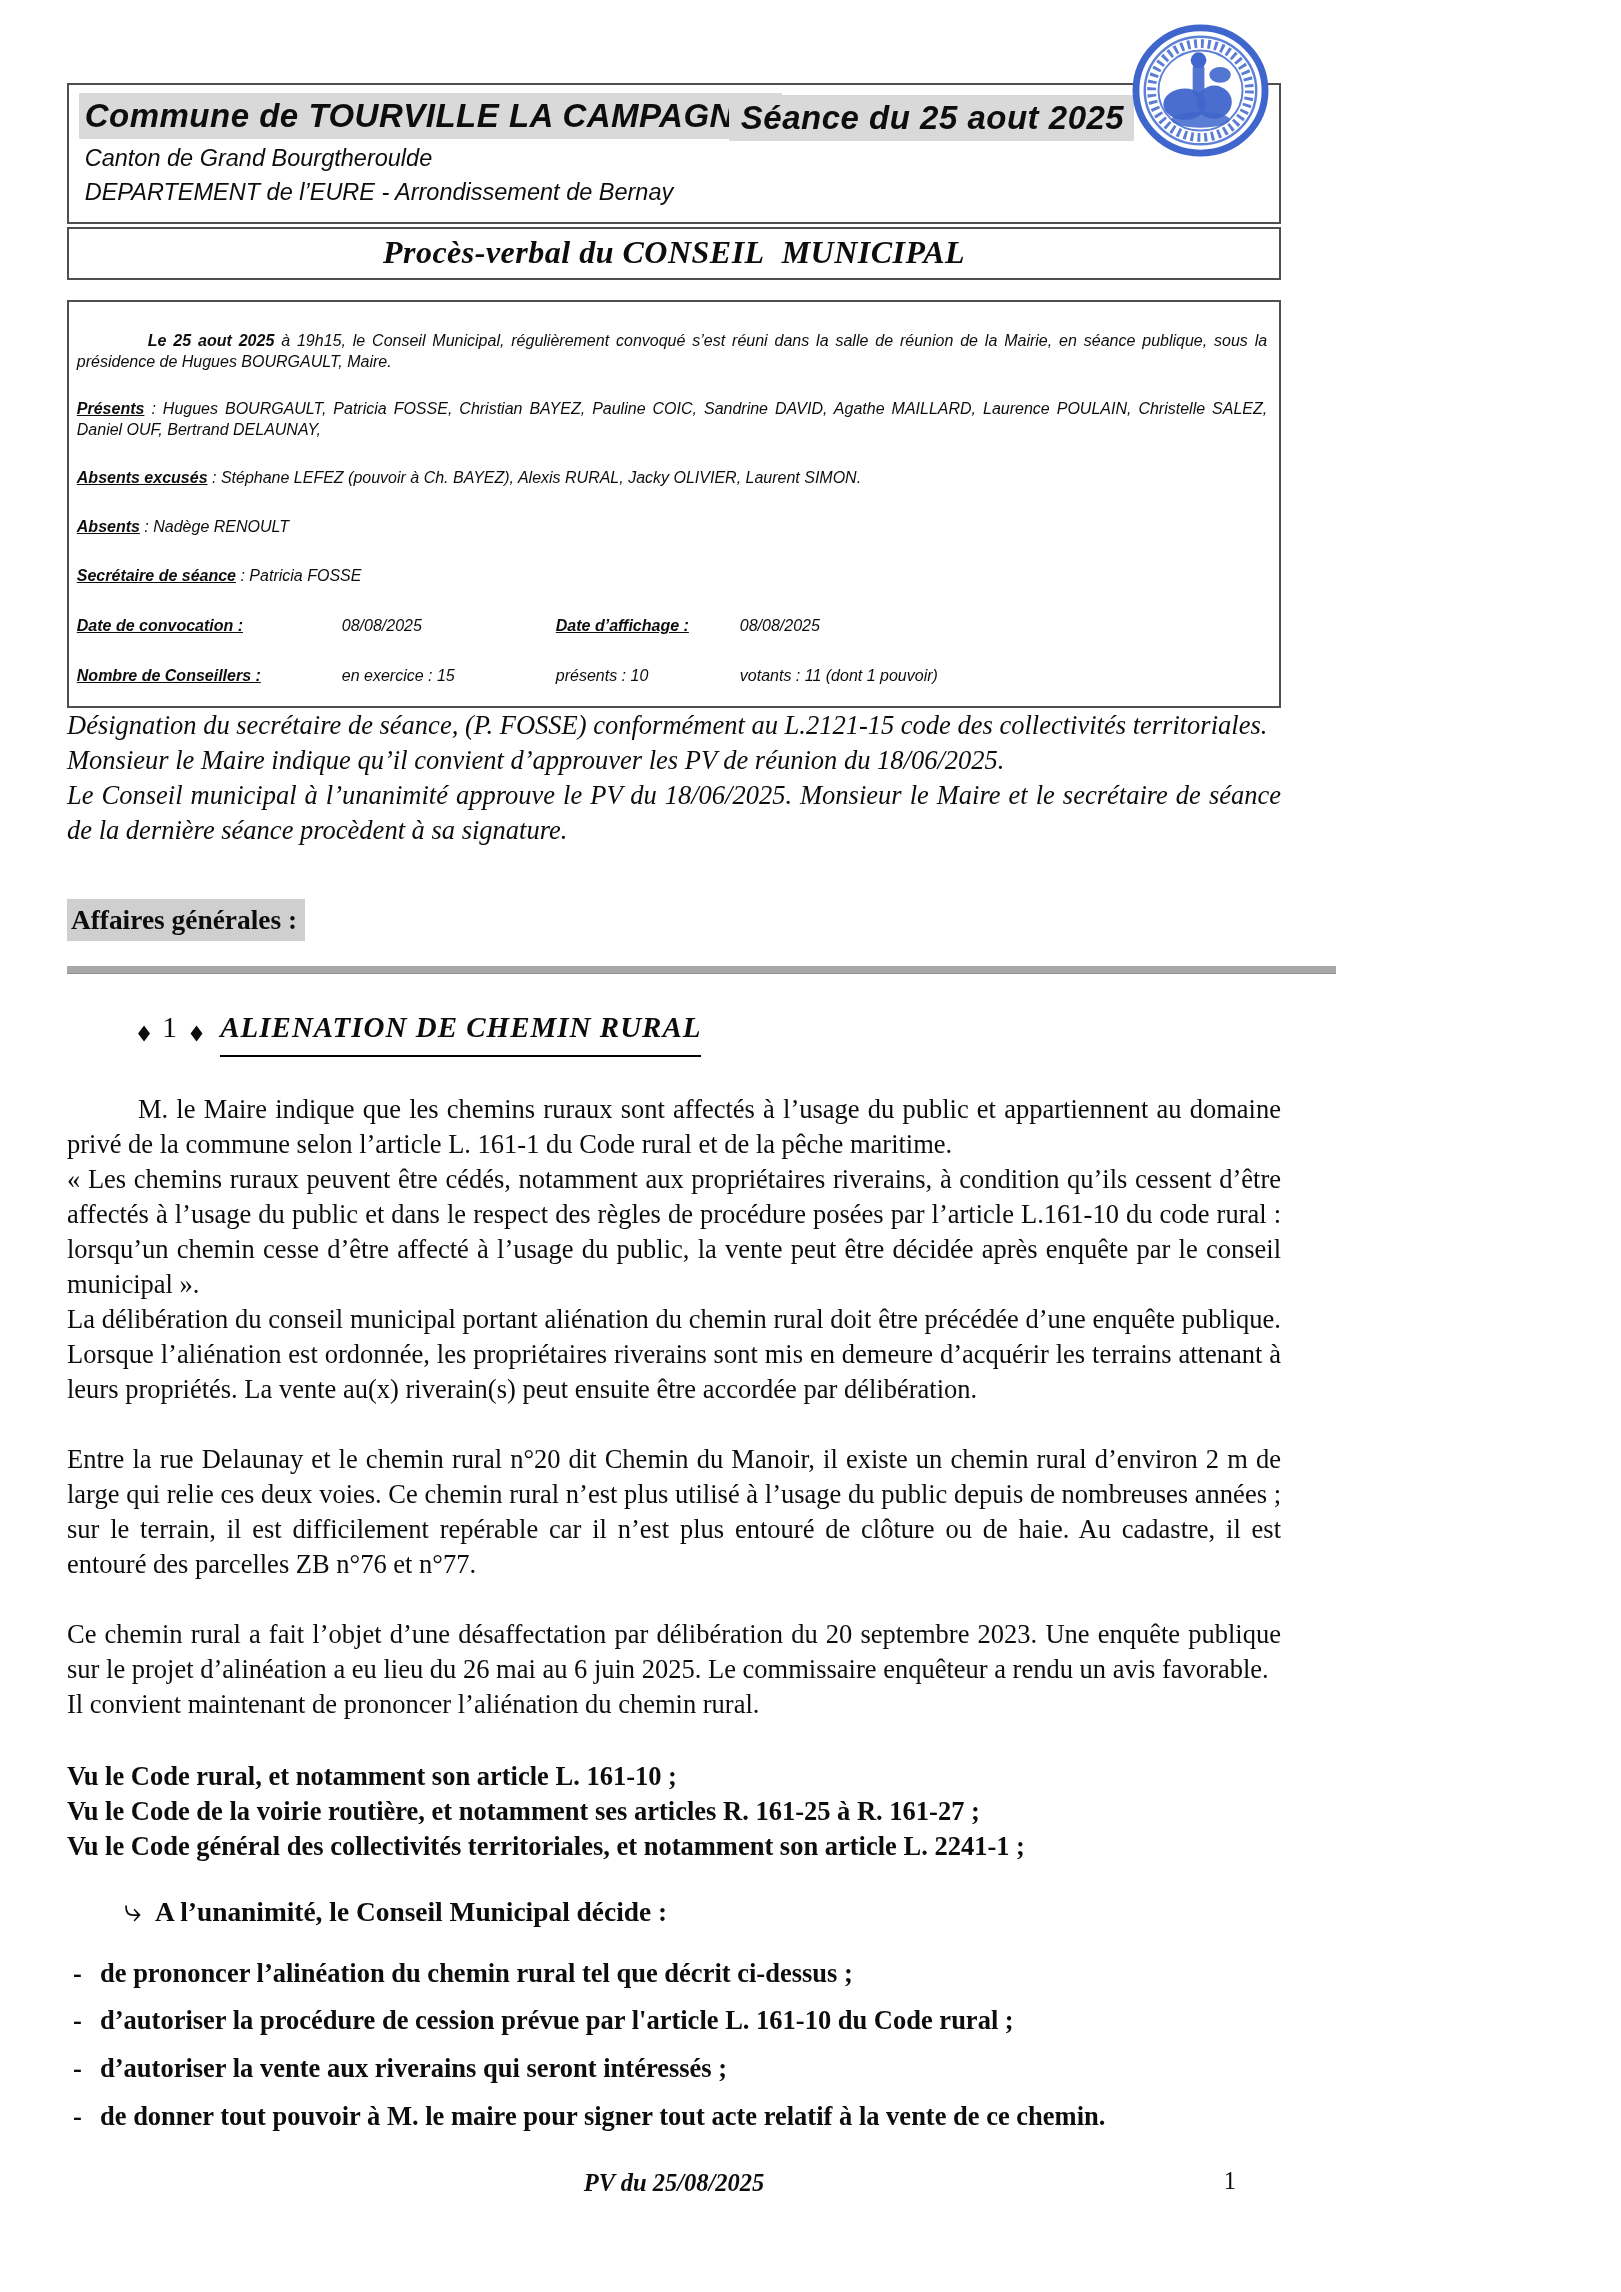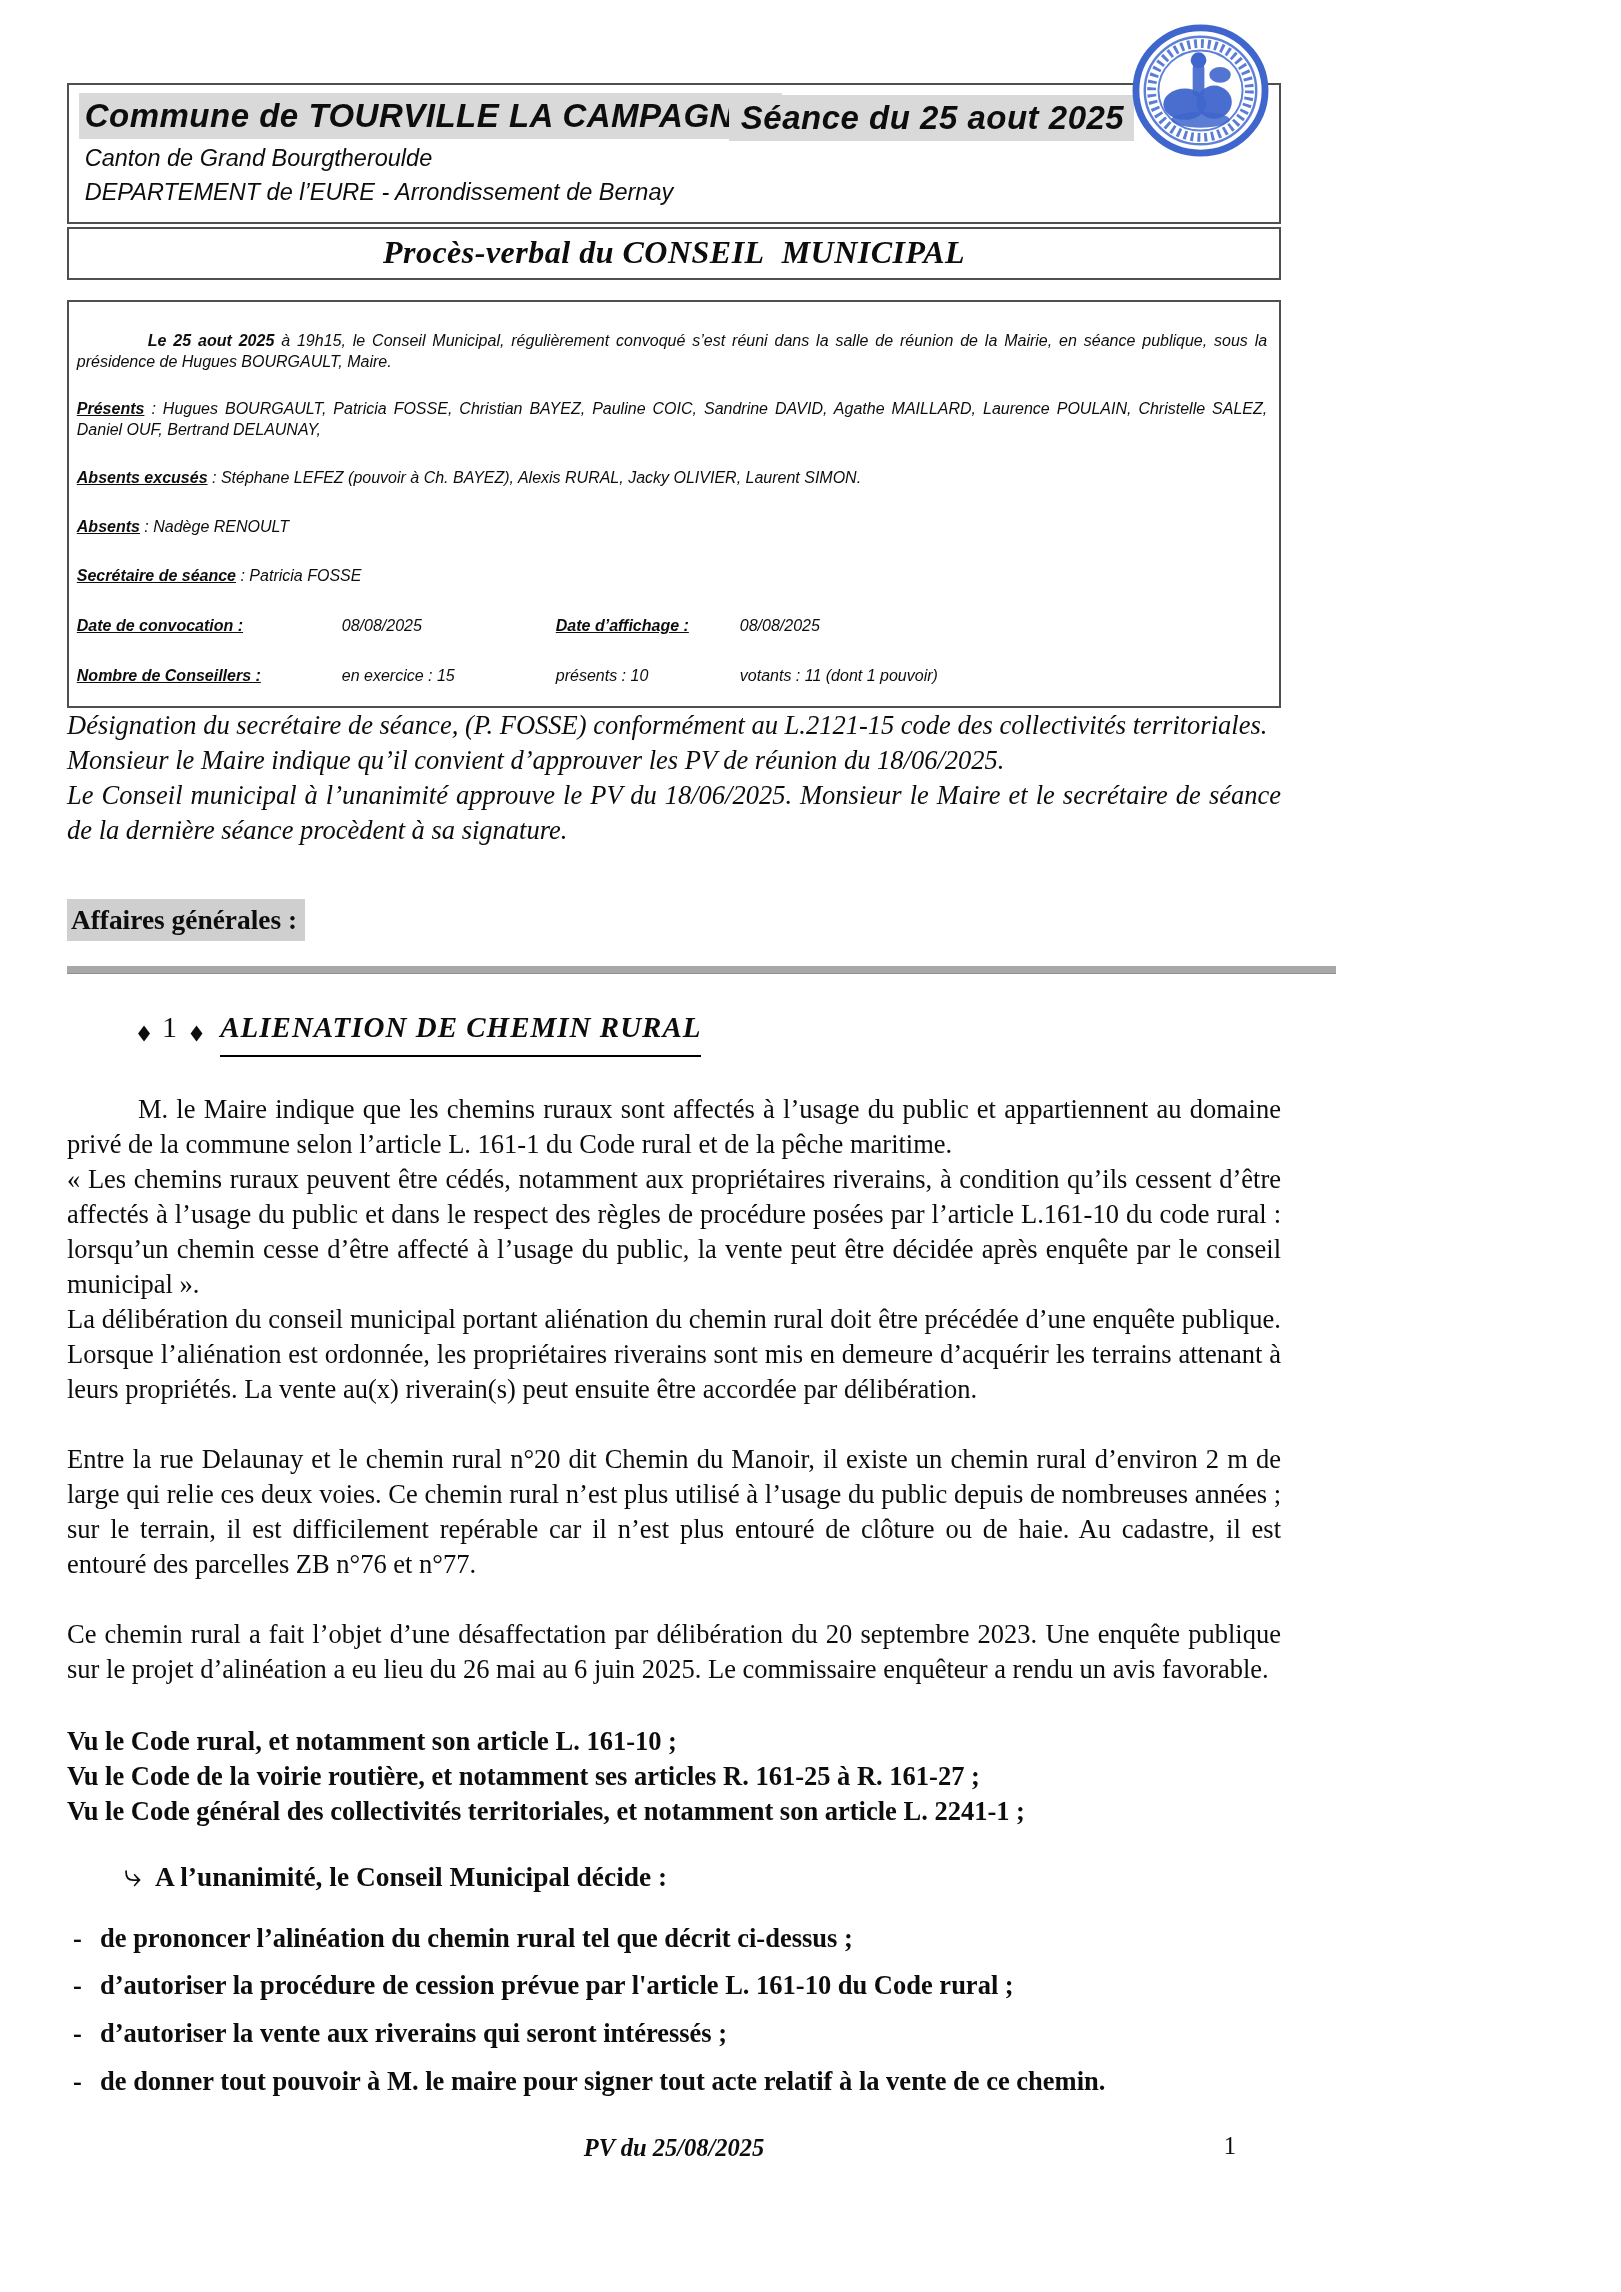--- a/index.html
+++ b/index.html
@@ -163,20 +163,21 @@
         <span class="item-num">1</span>
         <span class="diamond">◆</span>
         <span class="item-title">ALIENATION DE CHEMIN RURAL</span>
       </div>
 
       <p class="para p1">M. le Maire indique que les chemins ruraux sont affectés à l’usage du public et appartiennent au domaine privé de la commune selon l’article L. 161-1 du Code rural et de la pêche maritime.</p>
       <p class="para">« Les chemins ruraux peuvent être cédés, notamment aux propriétaires riverains, à condition qu’ils cessent d’être affectés à l’usage du public et dans le respect des règles de procédure posées par l’article L.161-10 du code rural : lorsqu’un chemin cesse d’être affecté à l’usage du public, la vente peut être décidée après enquête par le conseil municipal ».</p>
       <p class="para">La délibération du conseil municipal portant aliénation du chemin rural doit être précédée d’une enquête publique. Lorsque l’aliénation est ordonnée, les propriétaires riverains sont mis en demeure d’acquérir les terrains attenant à leurs propriétés. La vente au(x) riverain(s) peut ensuite être accordée par délibération.</p>
       <p class="para p4">Entre la rue Delaunay et le chemin rural n°20 dit Chemin du Manoir, il existe un chemin rural d’environ 2 m de large qui relie ces deux voies. Ce chemin rural n’est plus utilisé à l’usage du public depuis de nombreuses années ; sur le terrain, il est difficilement repérable car il n’est plus entouré de clôture ou de haie. Au cadastre, il est entouré des parcelles ZB n°76 et n°77.</p>
       <p class="para p5">Ce chemin rural a fait l’objet d’une désaffectation par délibération du 20 septembre 2023. Une enquête publique sur le projet d’alinéation a eu lieu du 26 mai au 6 juin 2025. Le commissaire enquêteur a rendu un avis favorable.</p>
+      <p class="para">Il convient maintenant de prononcer l’aliénation du chemin rural.</p>
 
       <p class="para vu vu-first">Vu le Code rural, et notamment son article L. 161-10 ;</p>
       <p class="para vu">Vu le Code de la voirie routière, et notamment ses articles R. 161-25 à R. 161-27 ;</p>
       <p class="para vu">Vu le Code général des collectivités territoriales, et notamment son article L. 2241-1 ;</p>
 
       <p class="decide-line"><span class="arrow">⤷</span><span>A l’unanimité, le Conseil Municipal décide :</span></p>
 
       <div class="decisions">
         <div class="decision-item">
           <span class="dash">-</span>

